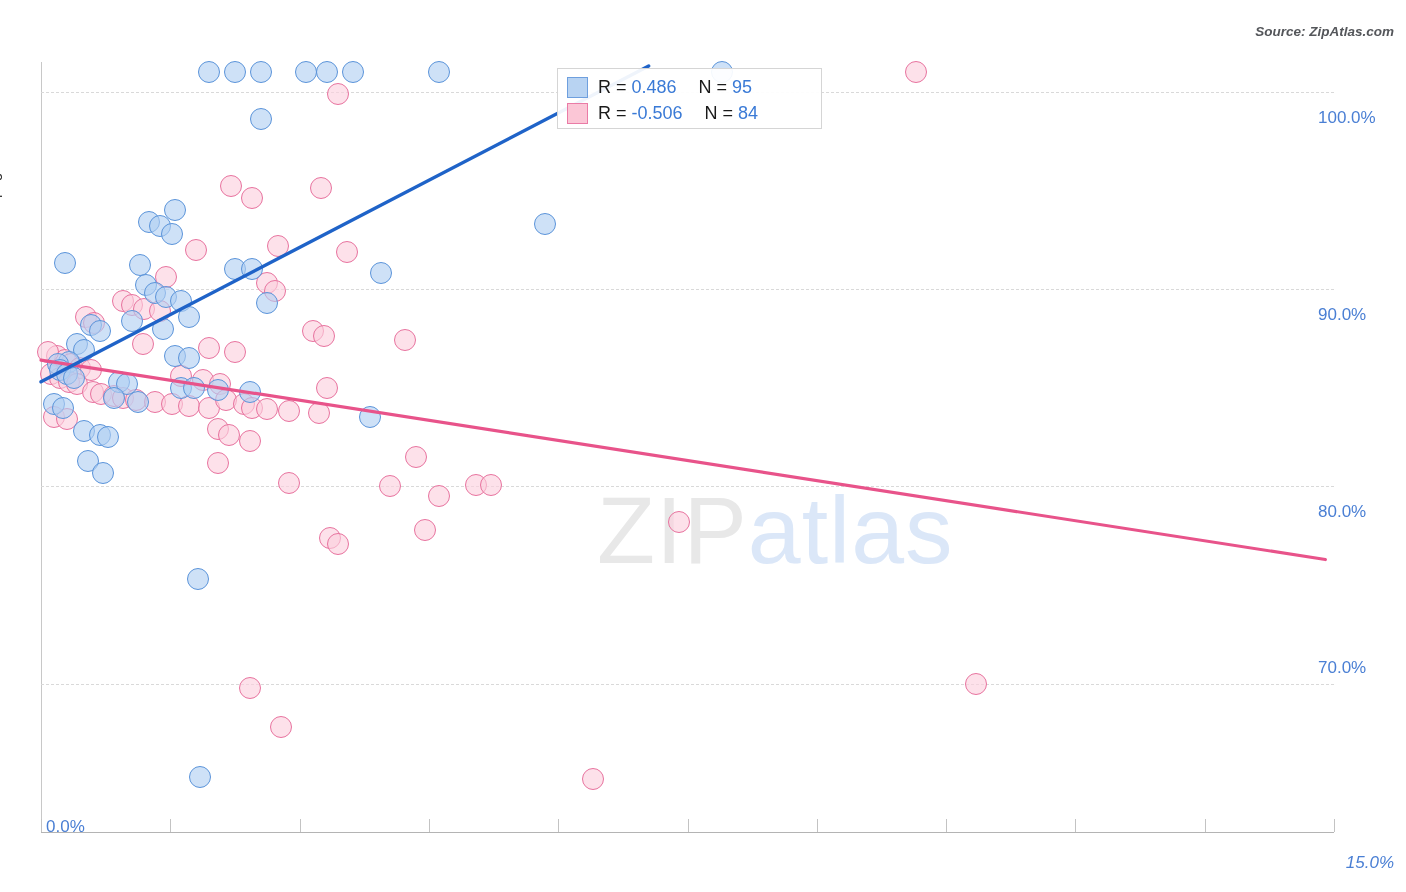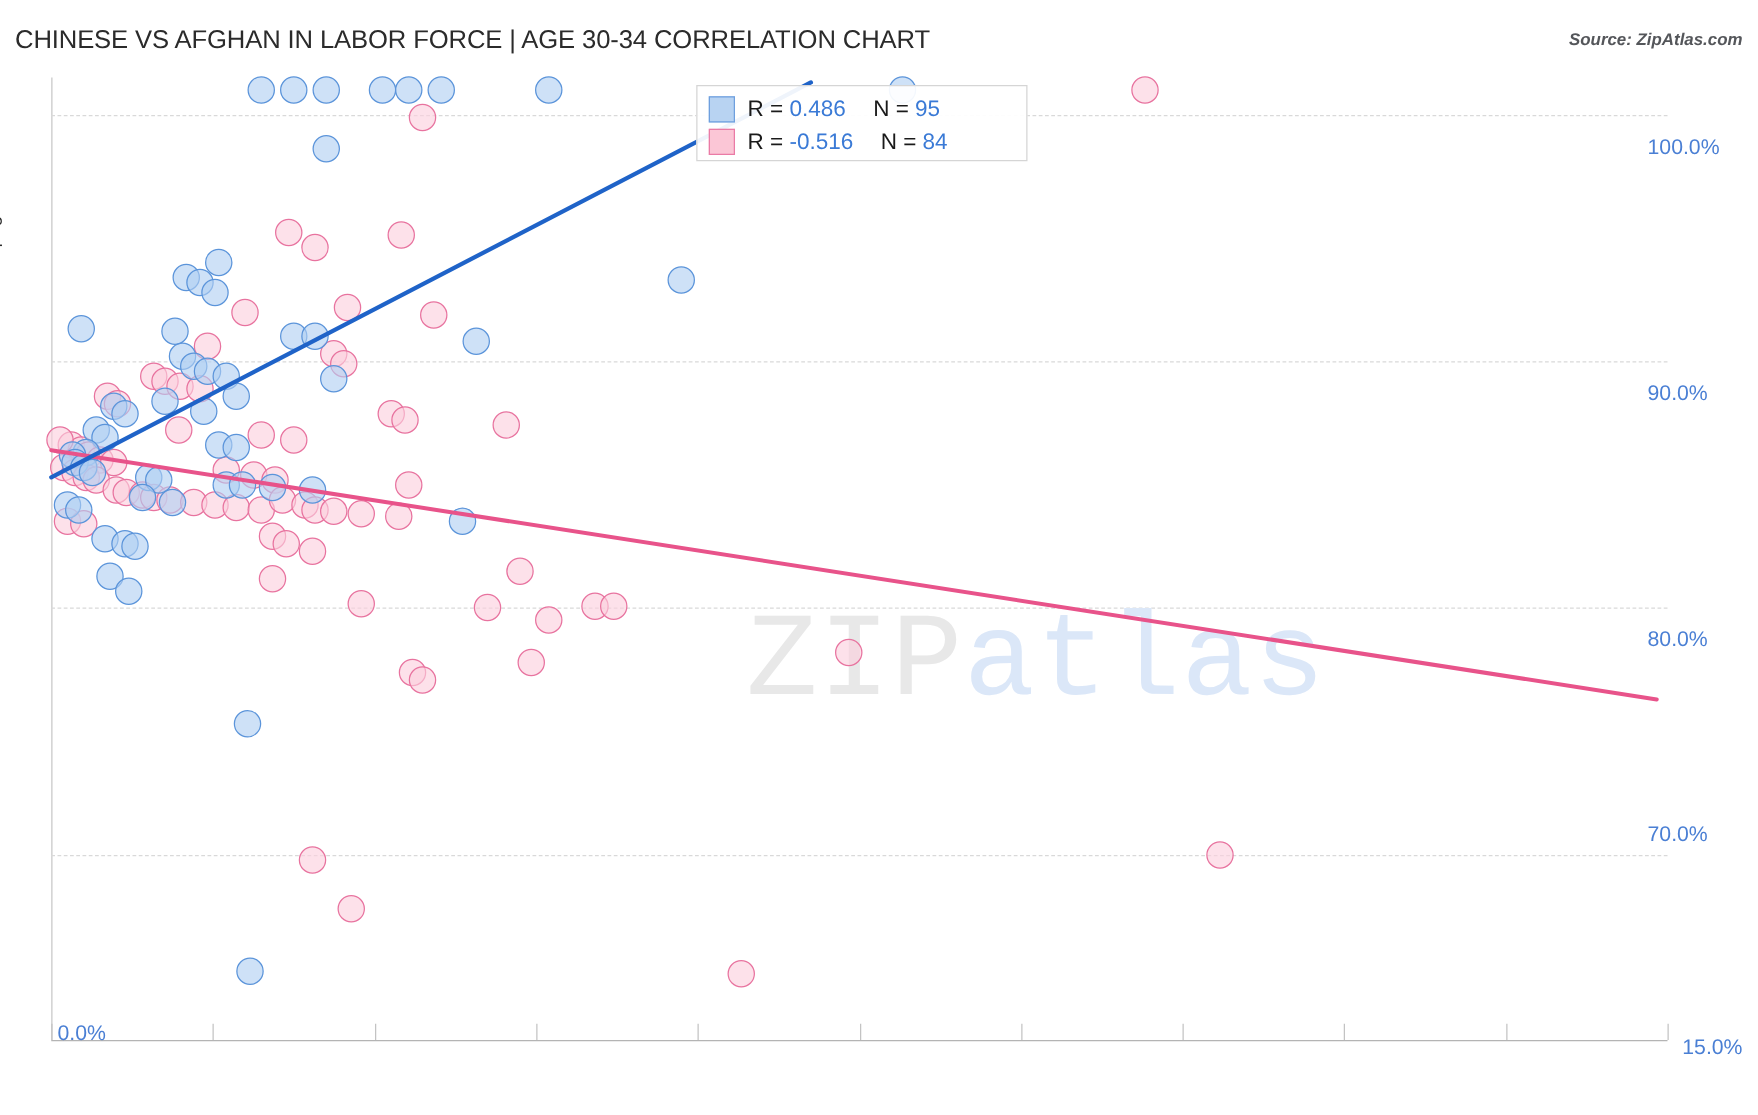--- a/index.html
+++ b/index.html
@@ -99,21 +99,21 @@
     font-size: 15px;
     color: #2b2b2b;
     text-align: left;
     white-space: nowrap;
   }
   
   #watermark {
     position: absolute;
     left: 556px;
     top: 414px;
-    font-family: Liberation Mono, monospace;
+    font-family: Liberation Sans, sans-serif;
     font-size: 95px;
     letter-spacing: 1px;
     pointer-events: none;
     user-select: none;
     white-space: nowrap;
   }
   #watermark .wm-zip { color: #e8e8e8; }
   #watermark .wm-atlas { color: #dbe7f8; }
   
   .pt {
@@ -201,21 +201,20 @@
     font-size: 17px;
     color: #2b2b2b;
     white-space: nowrap;
   }
 </style>
 </head>
 <body>
 
 <div id="root">
 
-  <div id="chart-title">CHINESE VS AFGHAN IN LABOR FORCE | AGE 30-34 CORRELATION CHART</div>
   <div id="source-label">Source: ZipAtlas.com</div>
 
   <div id="axis-left"></div>
   <div id="axis-bottom"></div>
 
   <div id="y-axis-title">In Labor Force | Age 30-34</div>
 
   <div id="plot">
     <div id="gridlines">
         <div class="gridline" style="top: 29.6154px;"></div>
@@ -376,35 +375,35 @@
       <div class="tick" style="left: 558.2px;"></div>
       <div class="tick" style="left: 687.5px;"></div>
       <div class="tick" style="left: 816.8px;"></div>
       <div class="tick" style="left: 946.1px;"></div>
       <div class="tick" style="left: 1075.4px;"></div>
       <div class="tick" style="left: 1204.7px;"></div>
       <div class="tick" style="left: 1334px;"></div>
     </div>
 
   <div class="xtick-label" style="left:46px; top:817px;">0.0%</div>
-  <div class="xtick-label" style="right:12px; top:828px;">15.0%</div>
+  <div class="xtick-label" style="right:12px; top:853px;font-style:italic;">15.0%</div>
 
   <div id="stats-box">
     <div class="stats-row">
       <span class="swatch chinese"></span>
       <span class="stat-label">R =</span>
       <span class="stat-val">0.486</span>
       <span class="stat-gap"></span>
       <span class="stat-label">N =</span>
       <span class="stat-val">95</span>
     </div>
     <div class="stats-row">
       <span class="swatch afghans"></span>
       <span class="stat-label">R =</span>
-      <span class="stat-val">-0.516</span>
+      <span class="stat-val">-0.506</span>
       <span class="stat-gap"></span>
       <span class="stat-label">N =</span>
       <span class="stat-val">84</span>
     </div>
   </div>
 
 
 </div>
 
 </body></html>

